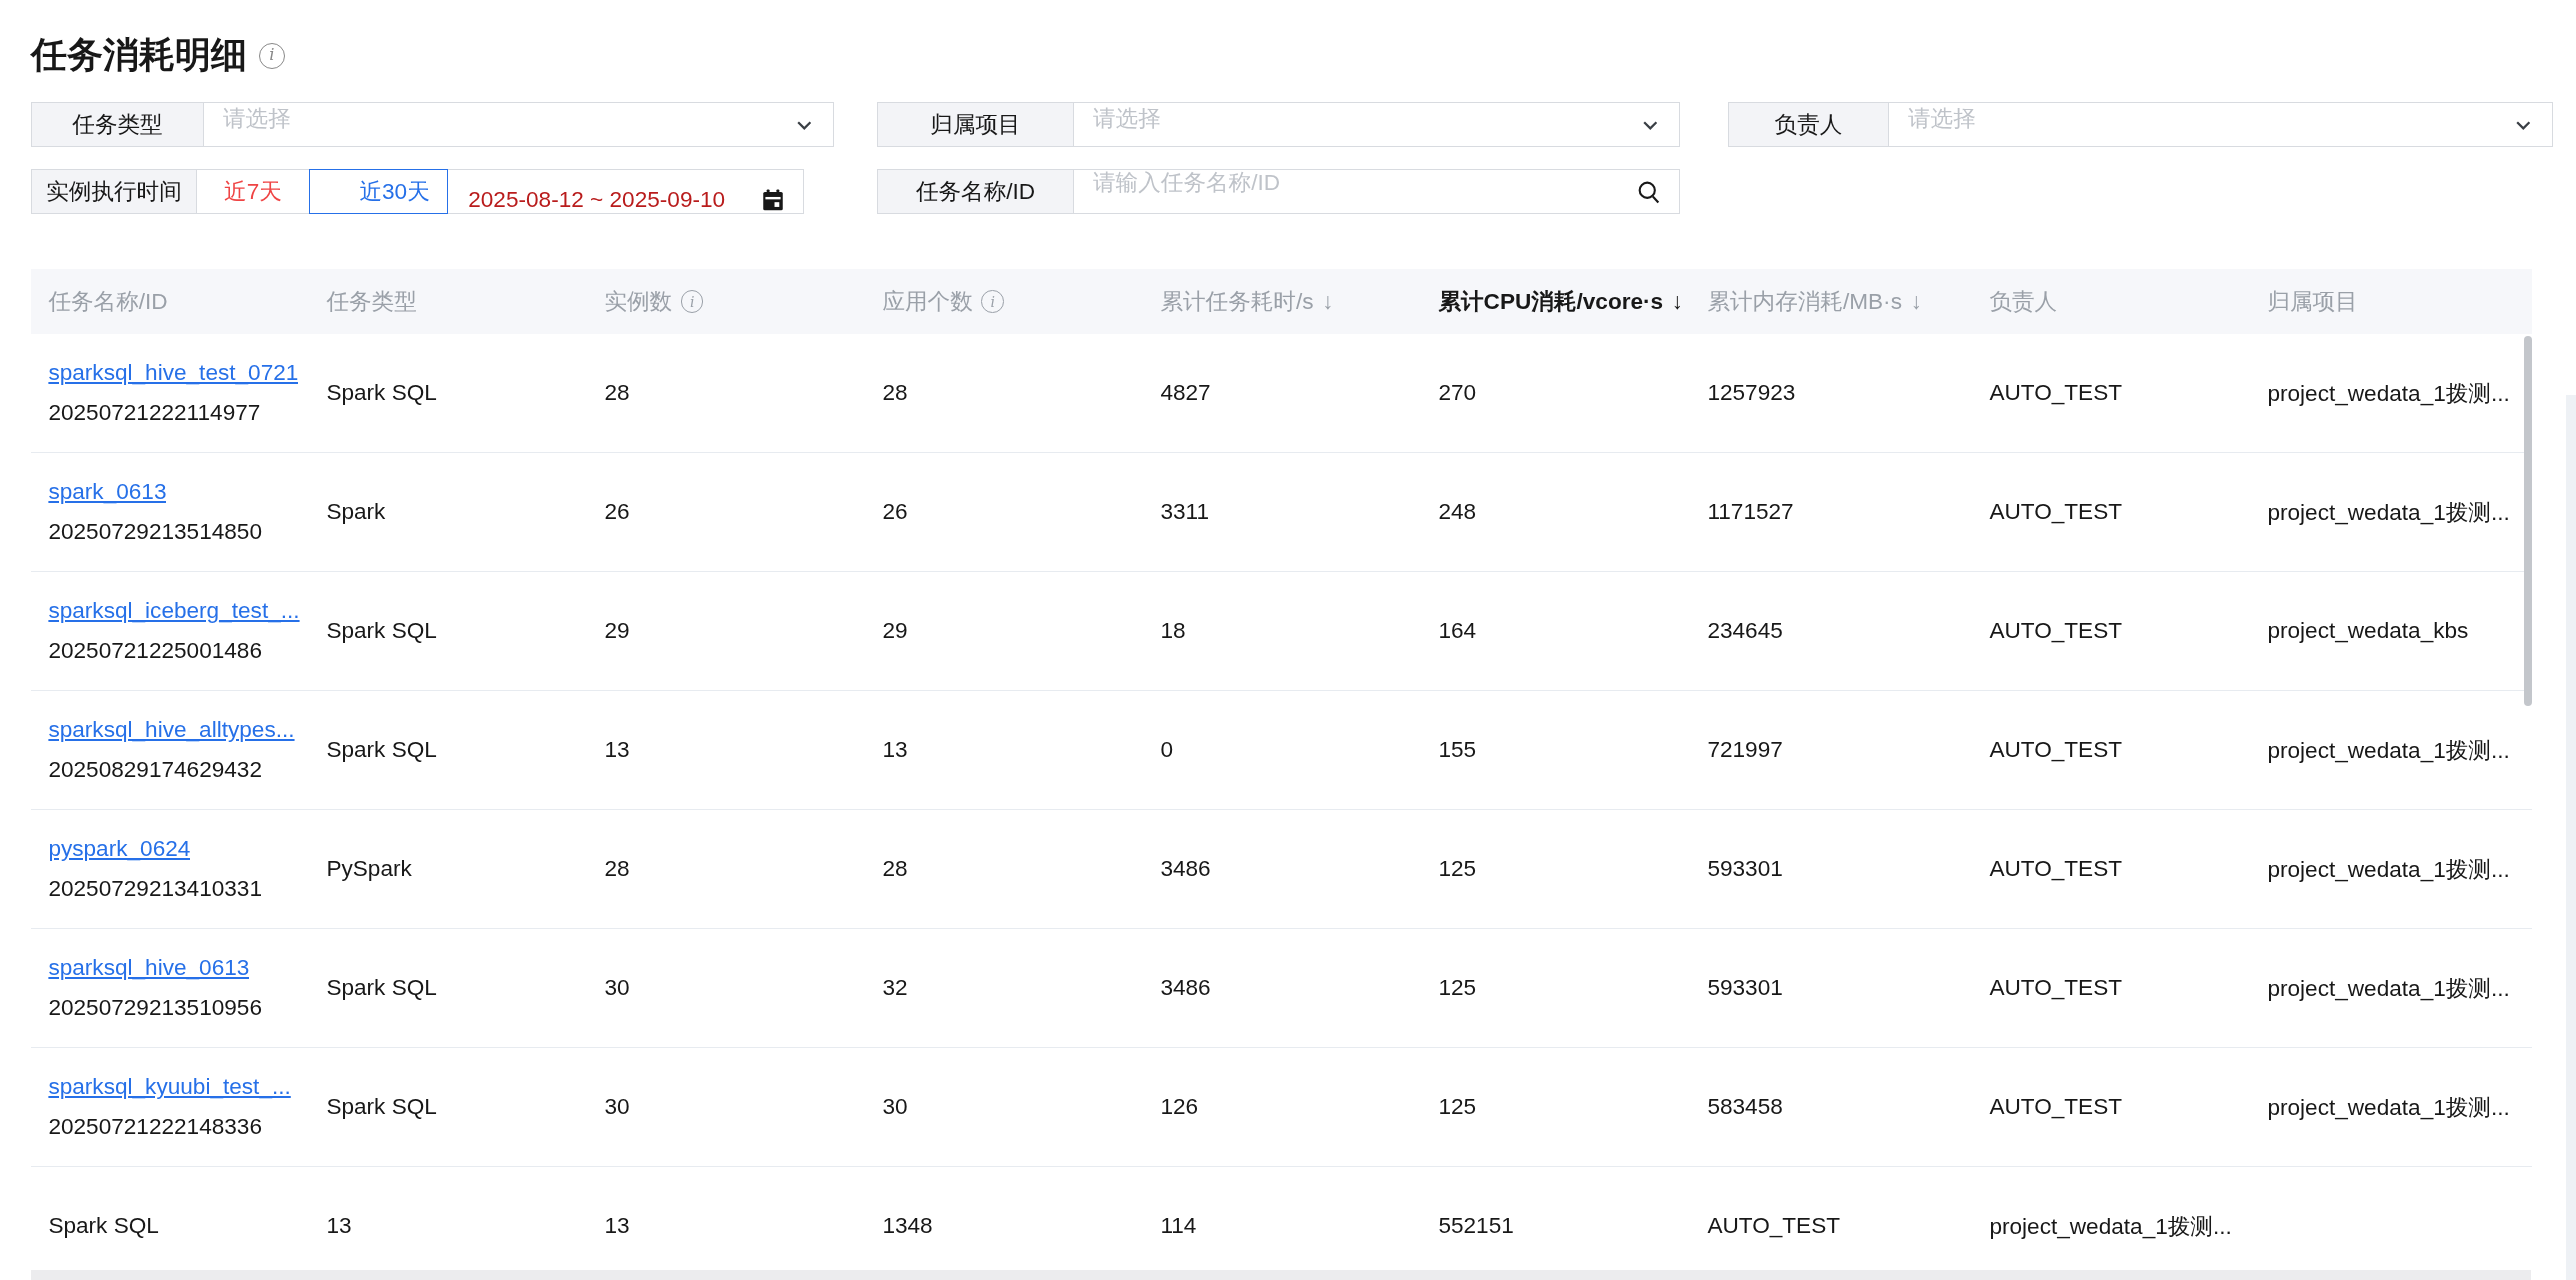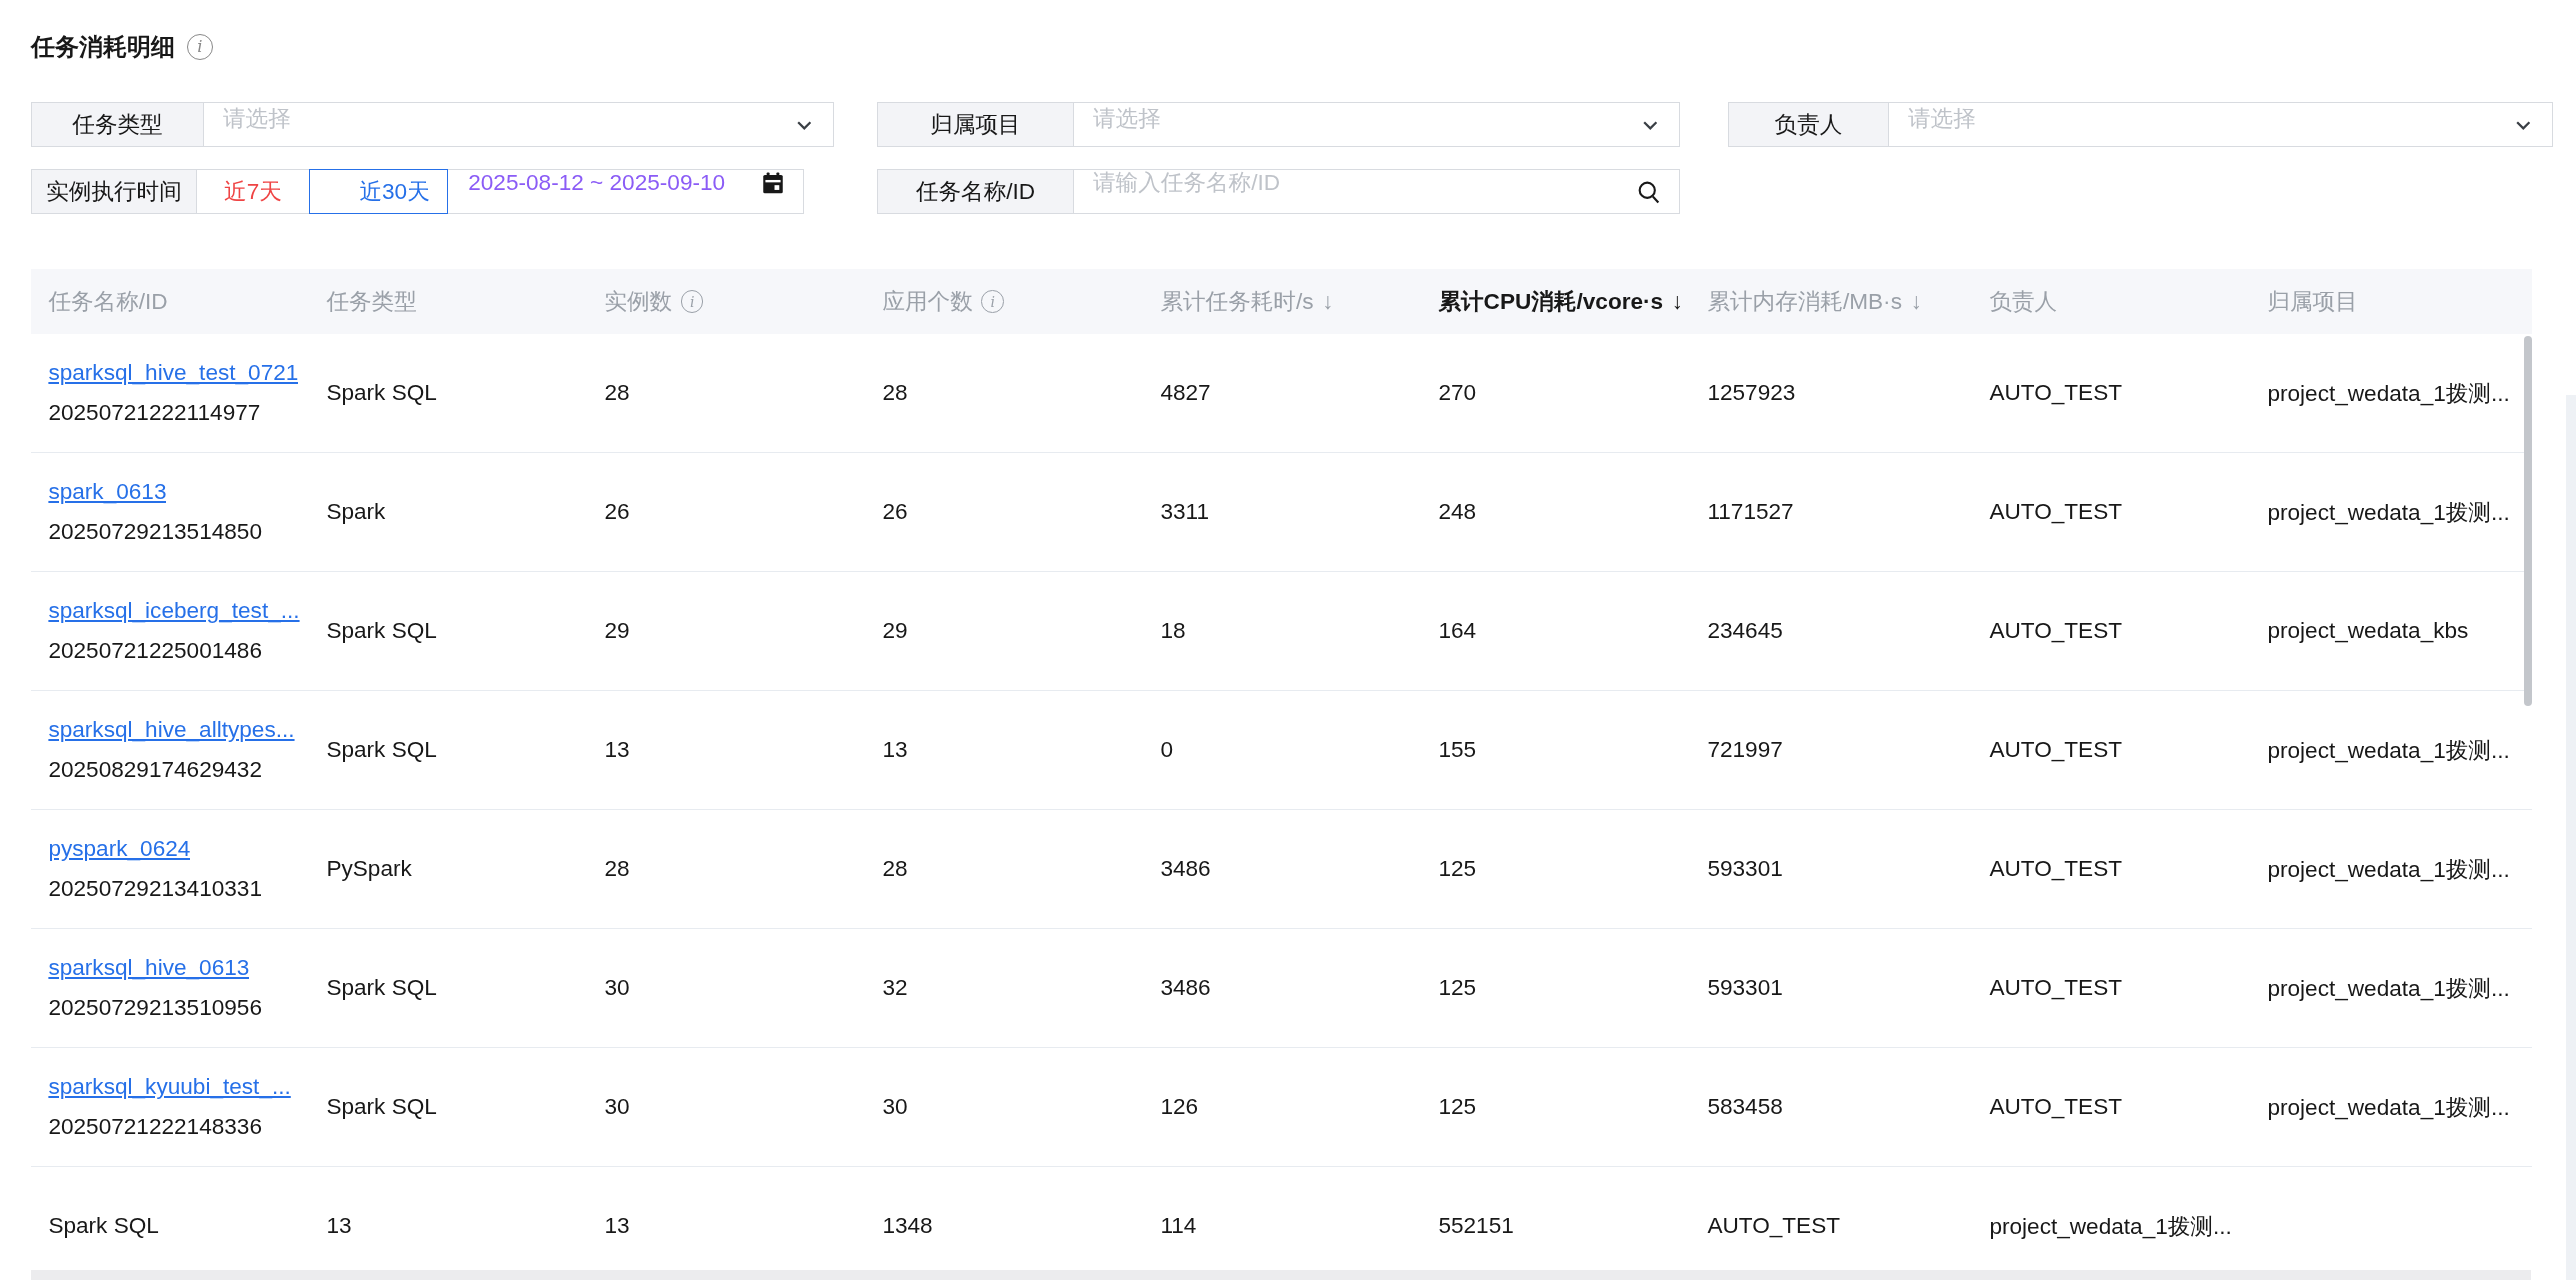--- a/index.html
+++ b/index.html
@@ -1,21 +1,21 @@
 <!DOCTYPE html>
 <html style="font-size:14px"><head>
 <meta charset="utf-8">
 <style>
   * { margin:0; padding:0; box-sizing:border-box; }
   html,body { width:2576px; height:1280px; background:#fff; overflow:hidden;
     font-family:"Liberation Sans","DejaVu Sans",sans-serif; color:#181818; }
 
   
   .page-title-wrap { position:absolute; left:31px; top:31px; display:flex; align-items:center; gap:12px; }
-  .page-title { font-size:24px; font-weight:700; color:#181818; }
+  .page-title { font-size:36px; font-weight:700; color:#181818; }
   .info-circle { width:26px; height:26px; border:1.7px solid #888; border-radius:50%;
     color:#888; display:flex; align-items:center; justify-content:center;
     font-size:16.5px; font-family:"DejaVu Serif",serif; font-style:italic; line-height:1; }
   .info-circle.small { width:22.6px; height:22.6px; border-width:1.7px; font-size:14px; color:#9aa0a8; border-color:#9aa0a8; }
 
   
   .combo { position:absolute; height:45px; border:0.9px solid #d8dbe0; background:#fff; display:flex; align-items:stretch; }
   .combo-label { background:#f3f4f7; border-right:0.9px solid #d8dbe0; display:flex; align-items:center;
     justify-content:center; font-size:22.6px; color:#181818; white-space:nowrap; }
   .combo-body { flex:1; display:flex; align-items:flex-start; padding:0 19px; position:relative; }
@@ -23,21 +23,21 @@
   .combo-caret { position:absolute; right:17.4px; top:50%; transform:translateY(-50%); display:flex; }
   .search-input { border:none; outline:none; flex:1; font-size:22.6px; color:#181818; background:transparent;
     font-family:"Liberation Sans","DejaVu Sans",sans-serif; }
   .search-input::placeholder { color:#bfc3c9; }
   .icon-btn { position:absolute; right:15.6px; top:50%; transform:translateY(-50%); display:flex; cursor:pointer; }
 
   
   .seg-btn { display:flex; align-items:center; justify-content:center; font-size:22.6px; color:#ef4444;
     background:#fff; border-right:0.9px solid #d8dbe0; cursor:pointer; white-space:nowrap; }
   .seg-btn.selected { border:1.7px solid #2670e8; color:#2670e8; margin:-0.9px; z-index:2; border-right-width:1.7px;padding-left:32px; }
-  .date-box { display:flex; align-items:flex-start; gap:15.6px; padding:0 17.4px 0 21px; font-size:22.6px; color:#8b5cf6;
+  .date-box { display:flex; align-items:flex-end; gap:15.6px; padding:0 17.4px 0 21px; font-size:22.6px; color:#b91c1c;
     flex:1; justify-content:space-between; cursor:pointer; }
 
   
   .table { position:absolute; left:31px; top:269px; width:2501px; }
   .grid-row { display:grid; grid-template-columns:278px 278px 278px 278px 278px 269px 282px 278px 1fr;
     padding-left:17.4px; align-items:center; }
   .thead { height:65px; background:#f6f7fa; font-size:22.6px; color:#9aa0a8; }
   .th { display:flex; align-items:center; gap:8.7px; white-space:nowrap; overflow:hidden; }
   .sort-arrow { font-size:22.6px; color:#9aa0a8; }
   .th.sorted { color:#181818; font-weight:700; }

